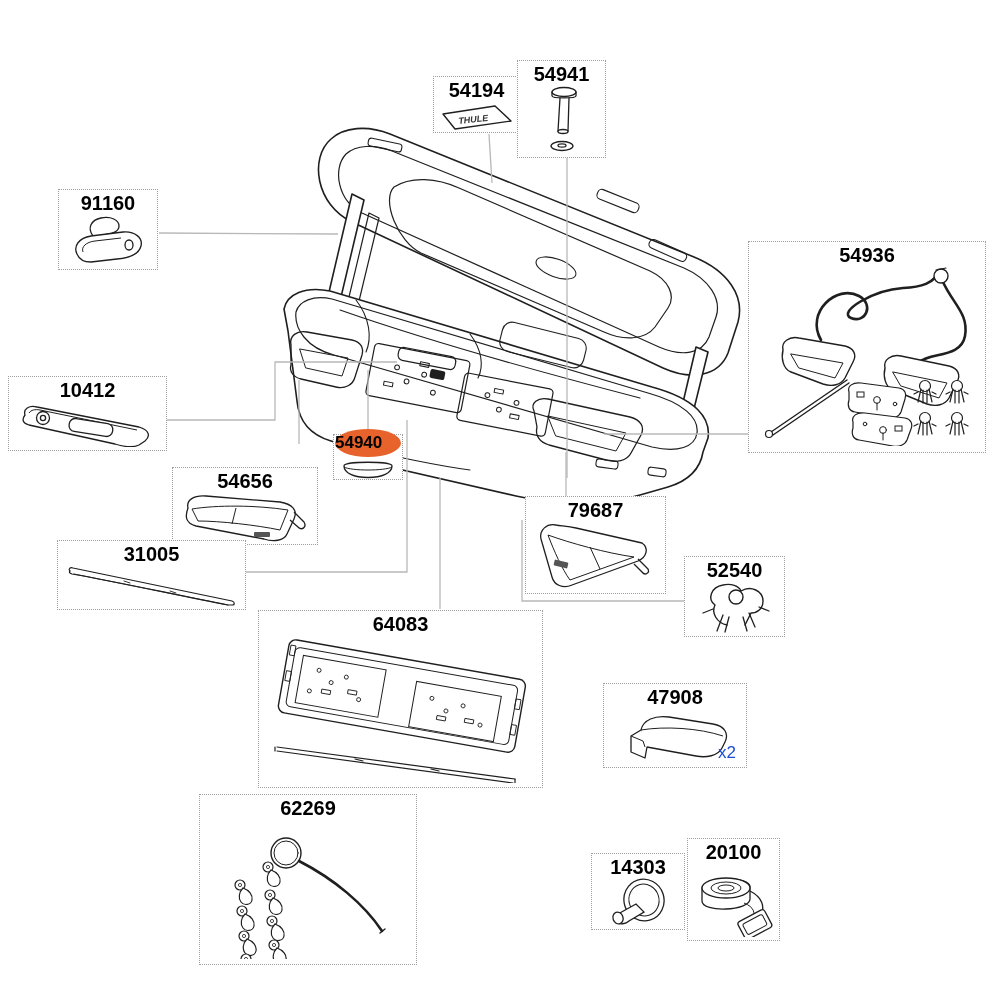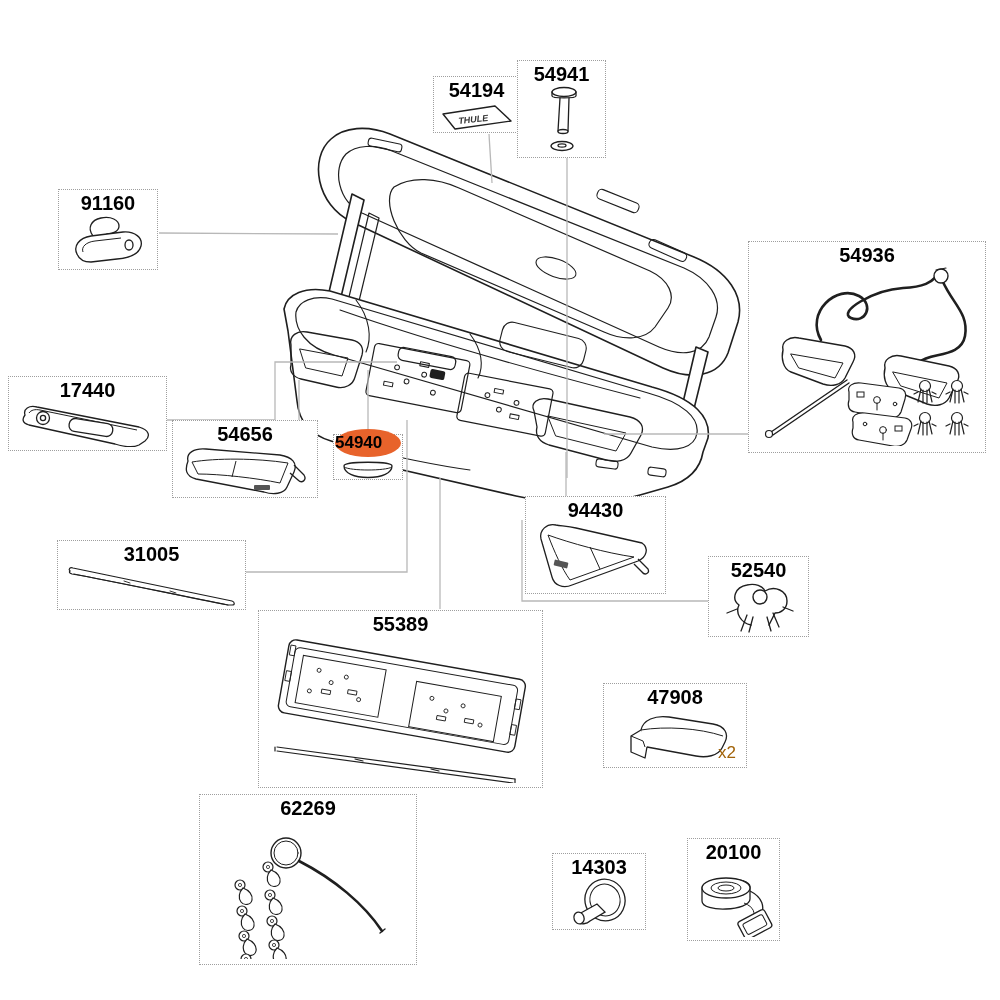--- a/index.html
+++ b/index.html
@@ -13,21 +13,21 @@
     position:absolute;border:1px dotted #9e9e9e;background:#ffffff;
     box-sizing:border-box;display:flex;flex-direction:column;align-items:center;
     z-index:2;
   }
   .part-label{
     font-weight:bold;color:#000;line-height:1.05;margin-top:3px;
     font-size:20px;letter-spacing:0px;white-space:nowrap;
   }
   .pictogram{flex:0 0 auto;}
   .qty{
-    position:absolute;right:10px;bottom:4px;color:#a16207;
+    position:absolute;right:10px;bottom:4px;color:#1d4ed8;
     font-size:17px;font-weight:normal;
   }
   .hl-ellipse{
     position:absolute;left:50%;transform:translateX(-50%);top:-6px;
     width:66px;height:28px;border-radius:50%;
     display:flex;align-items:center;justify-content:flex-start;
     z-index:3;
   }
   .hl-ellipse .part-label{margin-top:0;font-size:17px;}
   #p54940 .pictogram{margin-top:24px;}
@@ -196,33 +196,33 @@
       </g>
     </g>
     <use href="#clip936" x="172" y="152"></use>
     <use href="#clip936" x="204" y="152"></use>
     <use href="#clip936" x="172" y="120"></use>
     <use href="#clip936" x="204" y="120"></use>
   </svg>
 </div>
 
 <div class="part-box" id="p14052" style="left:8px;top:376px;width:159px;height:75px">
-  <div class="part-label">17440</div>
+  <div class="part-label">10412</div>
   <svg class="pictogram" width="150" height="46" viewBox="0 0 150 46">
     <g stroke="#1f1f1f" stroke-width="1.3" fill="#fff" stroke-linejoin="round">
       <path d="M12,14 C10,8 16,4 24,6 L126,26 C136,29 138,35 132,40 L126,44 C120,47 112,46 102,43 L16,24 C9,22 9,18 12,14 Z"></path>
       <path d="M16,12 C18,9 22,8 27,9 L124,29" fill="none" stroke-width="1"></path>
       <rect x="56" y="20" width="44" height="13" rx="6" transform="rotate(9 78 26)"></rect>
       <circle cx="30" cy="17" r="6.5"></circle>
       <circle cx="30" cy="17" r="2.6"></circle>
     </g>
   </svg>
 </div>
 
-<div class="part-box" id="p54656" style="left:172px;top:420px;width:146px;height:78px">
+<div class="part-box" id="p54656" style="left:172px;top:467px;width:146px;height:78px">
   <div class="part-label">54656</div>
   <svg class="pictogram" width="138" height="50" viewBox="0 0 138 50">
     <g stroke="#1f1f1f" stroke-width="1.3" fill="#fff" stroke-linejoin="round">
       <path d="M12,16 C10,8 18,3 30,4 L104,10 C116,12 122,18 118,27 L111,42 C108,49 97,50 88,47 L20,34 C9,31 9,24 12,16 Z"></path>
       <path d="M16,17 C40,13 80,13 112,18 L104,38 C80,33 44,29 22,29 Z" fill="none" stroke-width="1"></path>
       <path d="M60,16 L56,32" fill="none" stroke-width="1"></path>
       <path d="M118,20 L128,30 C131,35 126,39 122,35 L114,28" fill="none"></path>
       <rect x="78" y="40" width="16" height="5" rx="1" fill="#555" stroke="none"></rect>
     </g>
   </svg>
@@ -245,46 +245,46 @@
   <svg class="pictogram" width="180" height="42" viewBox="0 0 180 42">
     <g stroke="#1f1f1f" stroke-width="1.2" fill="#fff" stroke-linecap="round">
       <path d="M8,6 C6,4 8,2 11,3 L170,36 C173,37 173,40 170,40 L166,40 C114,30 56,17 10,9 C7,8 7,7 8,6 Z"></path>
       <path d="M12,9 L166,40" fill="none" stroke-width="0.9"></path>
       <path d="M62,16 L68,18 M108,26 L114,28" fill="none" stroke-width="0.9"></path>
     </g>
   </svg>
 </div>
 
 <div class="part-box" id="p54655" style="left:525px;top:496px;width:141px;height:98px">
-  <div class="part-label">94430</div>
+  <div class="part-label">79687</div>
   <svg class="pictogram" width="132" height="68" viewBox="0 0 132 68">
     <g stroke="#1f1f1f" stroke-width="1.3" fill="#fff" stroke-linejoin="round">
       <path d="M26,4 C17,2 9,9 11,18 L22,56 C24,64 33,68 42,64 L108,40 C117,36 119,27 112,22 L46,7 C38,5 32,5 26,4 Z"></path>
       <path d="M18,14 C40,22 76,32 104,36 L40,59 C32,48 24,30 18,14 Z" fill="none" stroke-width="1"></path>
       <path d="M60,26 L70,48" fill="none" stroke-width="1"></path>
       <path d="M108,38 L118,48 C120,52 115,55 112,51 L104,43" fill="none"></path>
       <rect x="24" y="40" width="14" height="6" rx="1" fill="#555" stroke="none" transform="rotate(14 31 43)"></rect>
     </g>
   </svg>
 </div>
 
-<div class="part-box" id="p52540" style="left:708px;top:556px;width:101px;height:81px">
+<div class="part-box" id="p52540" style="left:684px;top:556px;width:101px;height:81px">
   <div class="part-label">52540</div>
   <svg class="pictogram" width="84" height="52" viewBox="0 0 84 52">
     <g stroke="#1f1f1f" stroke-width="1.4" fill="#fff" stroke-linecap="round" stroke-linejoin="round">
       <path d="M34,44 C24,42 18,32 22,24 C14,18 18,6 30,4 C38,2 46,5 48,10 C58,4 70,10 70,20 C70,28 64,32 58,32 L52,44"></path>
       <circle cx="43" cy="16" r="7" fill="#fff"></circle>
       <path d="M30,34 L24,50 M36,36 L32,51 M50,36 L54,50 M56,32 L62,46" stroke-width="1.3"></path>
       <path d="M20,28 L10,32 M66,26 L76,30" stroke-width="1.3"></path>
     </g>
   </svg>
 </div>
 
 <div class="part-box" id="p55389" style="left:258px;top:610px;width:285px;height:178px">
-  <div class="part-label">55389</div>
+  <div class="part-label">64083</div>
   <svg class="pictogram" width="276" height="148" viewBox="0 0 276 148">
     <g stroke="#1f1f1f" fill="none">
       <g transform="rotate(10 138 66)">
         <rect x="18" y="24" width="240" height="74" rx="7" stroke-width="1.4" fill="#fff"></rect>
         <rect x="25" y="31" width="226" height="60" rx="5" stroke-width="1"></rect>
         <rect x="34" y="38" width="84" height="48" stroke-width="1"></rect>
         <rect x="150" y="44" width="86" height="46" stroke-width="1"></rect>
         <g stroke-width="0.9">
           <circle cx="52" cy="50" r="2"></circle>
             <circle cx="66" cy="60" r="2"></circle>
@@ -348,21 +348,21 @@
     <use href="#cleat185" x="36" y="66"></use>
     <use href="#cleat185" x="66" y="76"></use>
     <use href="#cleat185" x="38" y="92"></use>
     <use href="#cleat185" x="68" y="102"></use>
     <use href="#cleat185" x="40" y="117"></use>
     <use href="#cleat185" x="70" y="126"></use>
     <use href="#cleat185" x="42" y="140"></use>
   </svg>
 </div>
 
-<div class="part-box" id="p14303" style="left:552px;top:853px;width:94px;height:77px">
+<div class="part-box" id="p14303" style="left:591px;top:853px;width:94px;height:77px">
   <div class="part-label">14303</div>
   <svg class="pictogram" width="80" height="48" viewBox="0 0 80 48">
     <g stroke="#1f1f1f" stroke-width="1.3" fill="#fff">
       <ellipse cx="46" cy="22" rx="20" ry="21" transform="rotate(-18 46 22)"></ellipse>
       <ellipse cx="46" cy="22" rx="15" ry="16" transform="rotate(-18 46 22)" stroke-width="1"></ellipse>
       <path d="M38,26 L20,36 C16,38 14,42 18,44 C22,47 28,46 31,43 L46,34 Z"></path>
       <ellipse cx="20" cy="40" rx="5" ry="6" transform="rotate(-20 20 40)"></ellipse>
     </g>
   </svg>
 </div>

